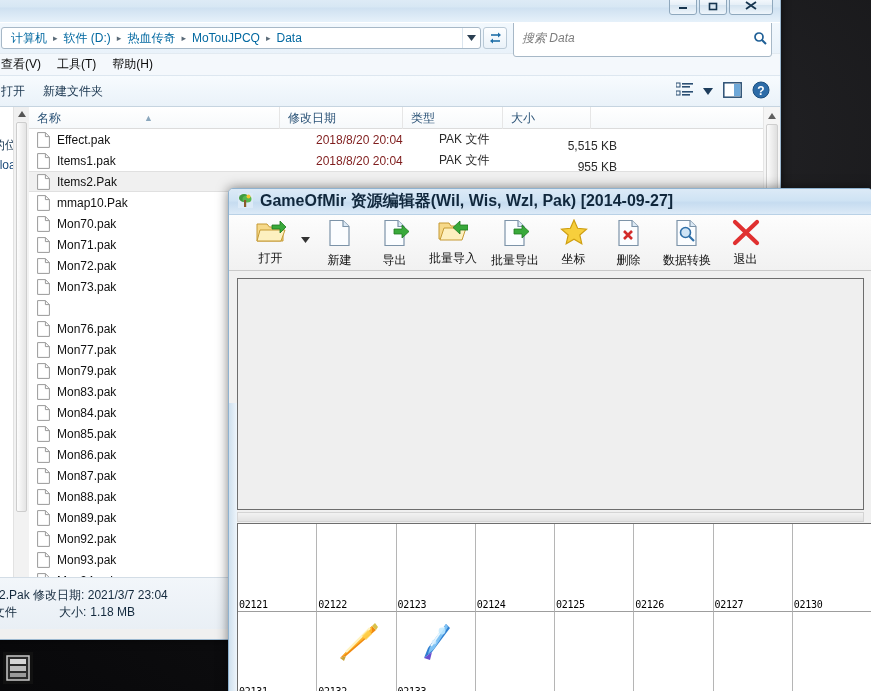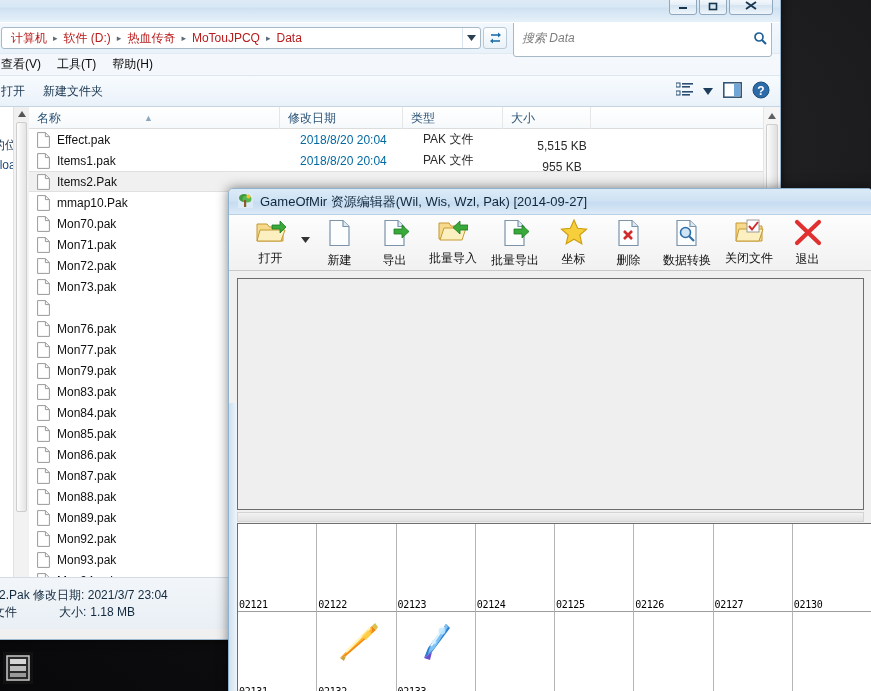--- a/index.html
+++ b/index.html
@@ -63,21 +63,21 @@
   .navbtns { width: 8px; height: 22px; }
   .addr-box {
     flex: 0 0 480px; height: 22px; margin-left: 0;
     background: #fff;
     border: 1px solid #a7b8c7;
     border-radius: 3px;
     display: flex; align-items: center;
     position: relative;
   }
   .crumbs { display: flex; align-items: center; padding-left: 6px; gap: 0; overflow: hidden; white-space: nowrap; flex:1; }
-  .crumb { color: #b91c1c; font-size: 12px; padding: 1px 3px; }
+  .crumb { color: #0369a1; font-size: 12px; padding: 1px 3px; }
   .crumb-sep { color: #5a6a77; font-size: 9px; padding: 0 3px; }
   .addr-drop {
     width: 18px; height: 20px; display: flex; align-items: center; justify-content: center;
     color: #2b3f52; border-left: 1px solid #dbe5ee;
   }
   .refresh-btn {
     width: 24px; height: 22px; margin-left: 2px;
     border: 1px solid #b9c9d6; border-radius: 3px;
     background: linear-gradient(to bottom,#fdfeff,#eaf2f9);
     display: flex; align-items: center; justify-content: center;
@@ -145,23 +145,23 @@
   }
   .sort-caret { position: absolute; left: 115px; top: 0px; color: #8aa7bd; font-size: 9px; }
   .rows { position: relative; }
   .row {
     height: 21px; display: flex; align-items: center;
     padding-left: 8px; font-size: 12px; color: #111;
   }
   .row.sel { background: #f0f0f0; border-top: 1px solid #e0e0e0; border-bottom: 1px solid #e0e0e0; }
   .fileicon { width: 13px; height: 16px; margin-right: 7px; flex: 0 0 13px; }
   .cell-name { width: 243px; overflow: hidden; white-space: nowrap; }
-  .cell-date { width: 123px; color: #0369a1; }
+  .cell-date { width: 123px; color: #7f1d1d; margin-left: 16px; }
   .cell-type { width: 100px; color: #2a2a2a; }
-  .cell-size { width: 88px; text-align: center; padding-right: 10px; color: #2a2a2a; margin-top: 13px; }
+  .cell-size { width: 88px; text-align: right; padding-right: 10px; color: #2a2a2a; margin-top: 13px; }
 
   .list-scroll {
     position: absolute; right: 0; top: 0; width: 17px; height: 100%;
     background: #f5f5f5; border-left: 1px solid #e6e6e6;
   }
   .list-scroll .arrow { height: 17px; display:flex; align-items:center; justify-content:center; }
   .list-scroll .thumb {
     margin: 0 2px; height: 330px;
     background: linear-gradient(to right,#fcfcfc,#dfdfdf);
     border: 1px solid #cfcfcf; border-radius: 2px;
@@ -188,21 +188,21 @@
     border-radius: 5px 5px 0 0;
     box-shadow: 0 0 12px rgba(0,0,0,.5);
     overflow: hidden;
   }
   .gom-title {
     height: 26px;
     background: linear-gradient(to bottom,#dceaf7 0%, #cfe3f4 45%, #c6dcf0 55%, #dceaf7 100%);
     display: flex; align-items: center; padding-left: 9px; gap: 7px;
     border-bottom: 1px solid #b9d1e6;
   }
-  .gom-title .t { font-size: 13px; color: #10273c; }
+  .gom-title .t { font-size: 16px; color: #10273c; font-weight: bold; }
   .gom-toolbar {
     height: 56px; background: linear-gradient(to bottom,#fdfdfd,#f1f1f1);
     border-bottom: 1px solid #c9c9c9;
     display: flex; align-items: flex-start; padding: 4px 0 0 14px; gap: 0;
   }
   .tbtn {
     width: 55px; display: flex; flex-direction: column; align-items: center; gap: 2px;
     position: relative;
   }
   .tbtn .lbl { font-size: 12px; color: #111; white-space: nowrap; }
@@ -707,29 +707,20 @@
         </div>
         <div class="tbtn wide">
           <span><svg width="28" height="28" viewBox="0 0 28 28">
   <path d="M4 1.5 H17 L23 7.5 V26.5 H4 Z" fill="#fbfdff" stroke="#7c93a8" stroke-width="1.2"></path>
   <path d="M17 1.5 V7.5 H23" fill="#dceaf6" stroke="#7c93a8" stroke-width="1.2"></path>
   <circle cx="12.5" cy="13.5" r="5" fill="#cfe4f5" stroke="#2f6fa8" stroke-width="1.6"></circle>
               <path d="M16 17 L21 22" stroke="#2f6fa8" stroke-width="2.2"></path>
             </svg></span>
           <span class="lbl">数据转换</span>
         </div>
-        <div class="tbtn wide">
-          <span><svg width="29" height="26" viewBox="0 0 29 26">
-      <path d="M1 4 H11 L13.5 7 H27 V22 H1 Z" fill="#f6d98a" stroke="#c59a35" stroke-width="1"></path>
-      <path d="M4 10 H28 L24 22 H1 Z" fill="#fdf0c0" stroke="#c59a35" stroke-width="1"></path>
-      <rect x="12" y="1" width="12" height="12" fill="#fff" stroke="#9a9a9a" stroke-width="1"></rect>
-      <path d="M14 7 L17 10.5 L23 3" stroke="#d22b2b" stroke-width="2" fill="none"></path>
-            </svg></span>
-          <span class="lbl">关闭文件</span>
-        </div>
         <div class="tbtn">
           <span><svg width="28" height="27" viewBox="0 0 28 27">
       <path d="M3 3 L25 24 M25 3 L3 24" stroke="#e03030" stroke-width="4.2" fill="none" stroke-linecap="round"></path>
             </svg></span>
           <span class="lbl">退出</span>
         </div>
       </div>
 
     <div class="gom-canvas"></div>
     <div class="gom-hsplit"></div>

